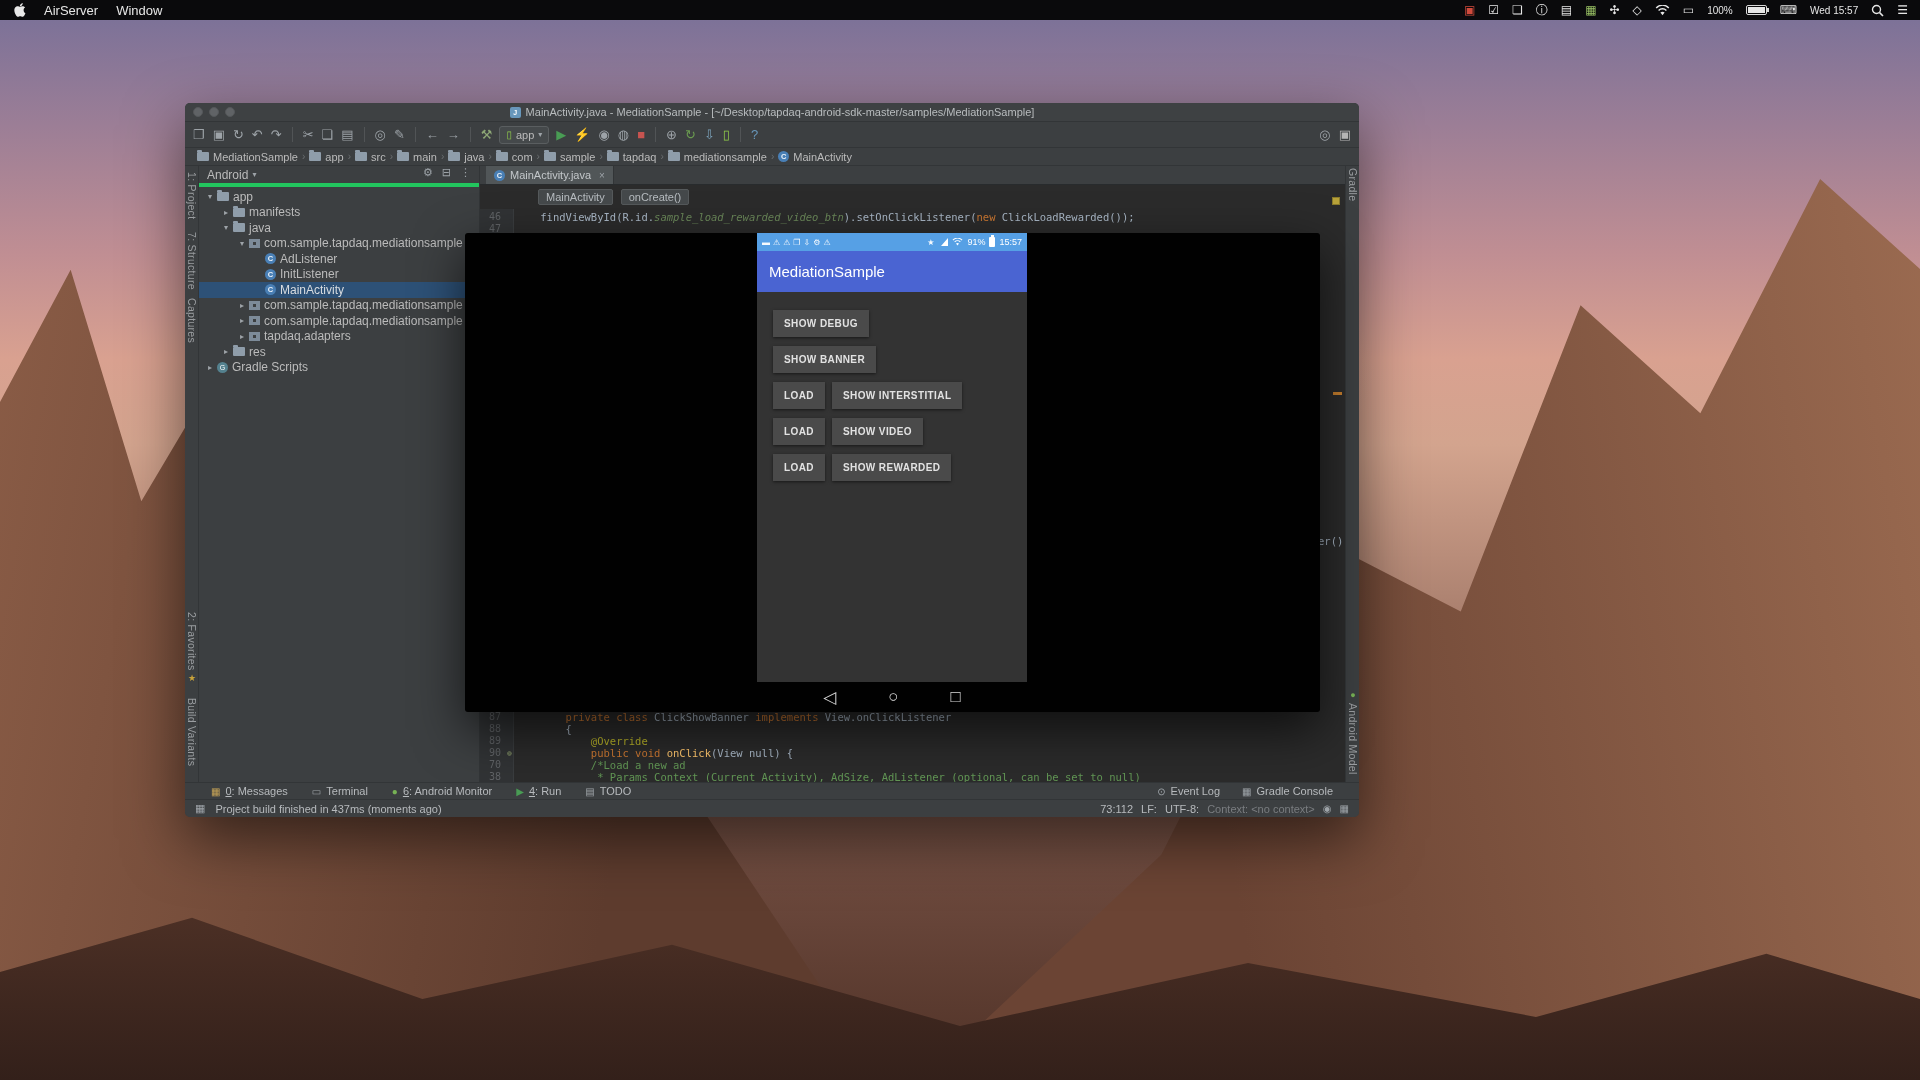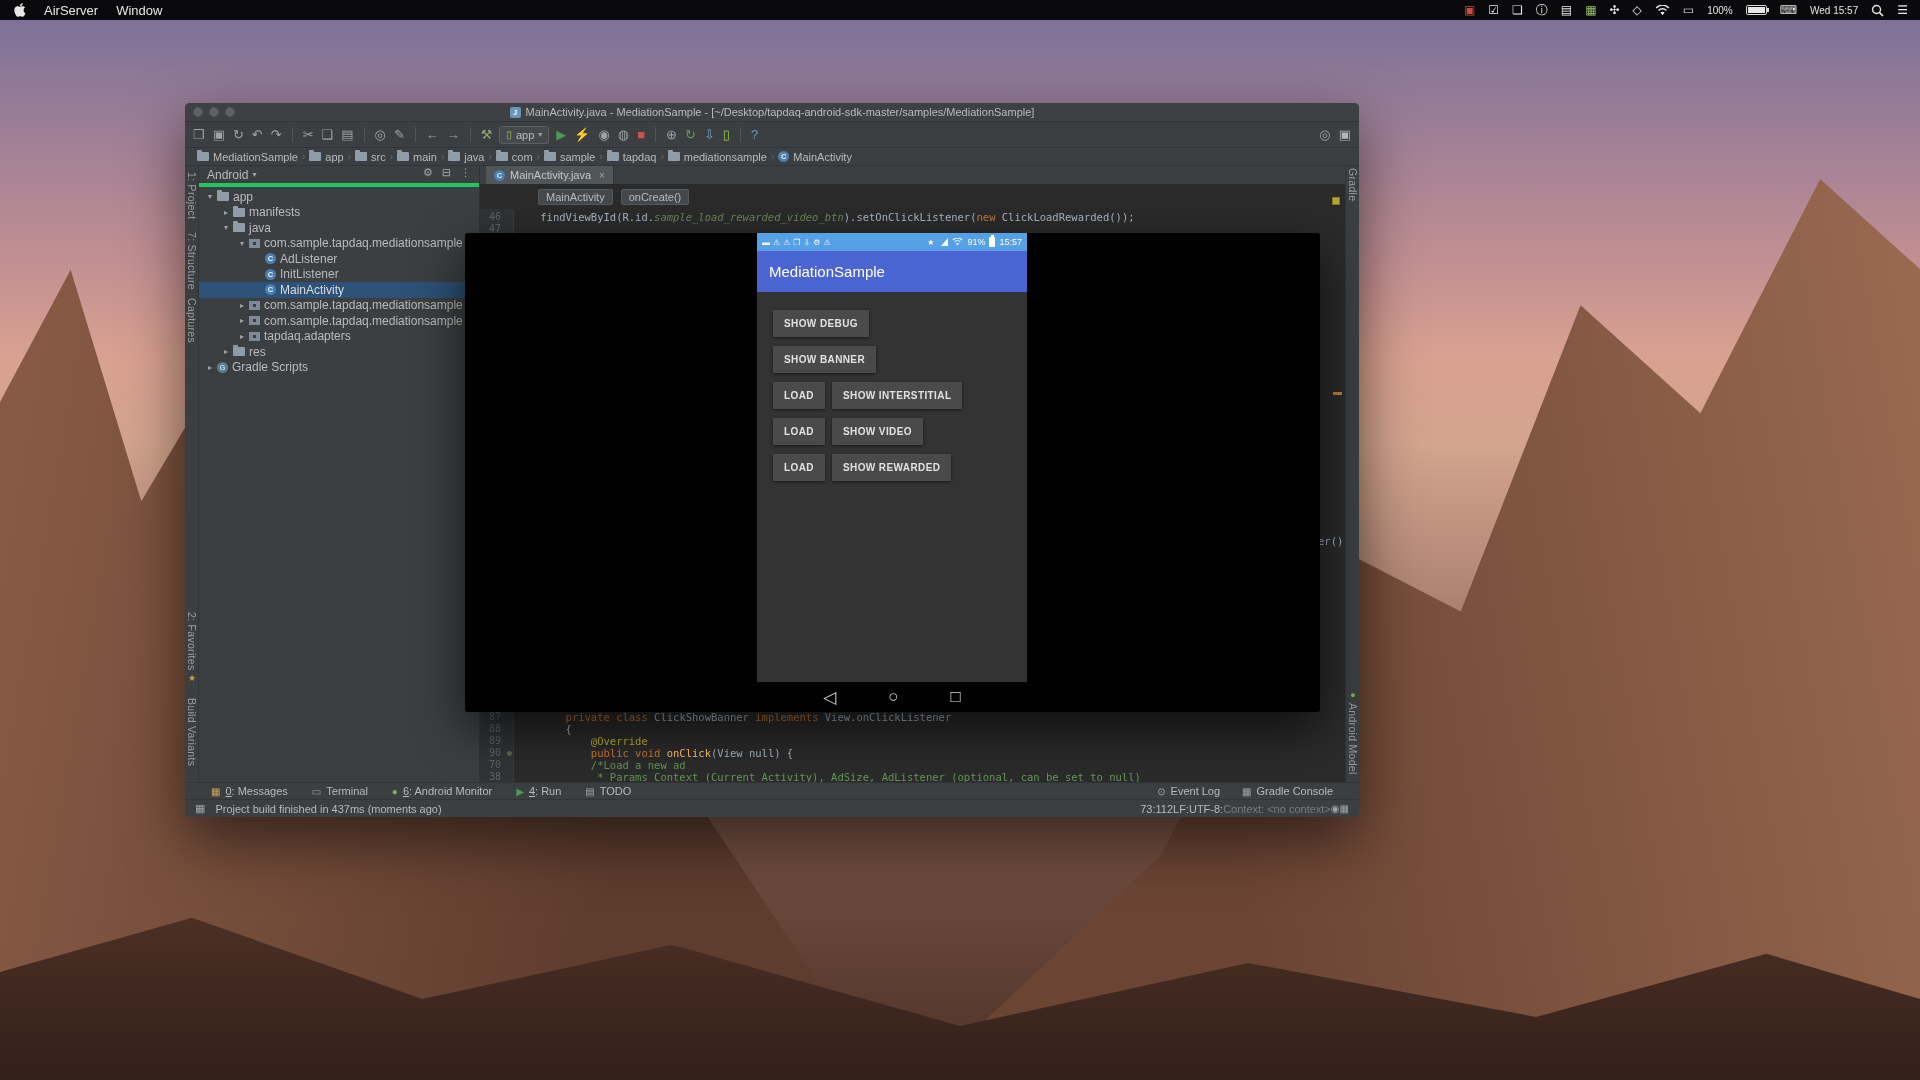--- a/index.html
+++ b/index.html
@@ -110,21 +110,21 @@
   .bottombar{position:absolute;top:679px;left:0;right:0;height:17px;display:flex;align-items:center;background:#3c3f41;
     border-top:1px solid #323537;font-size:11px;color:#b7babd;padding:0 26px}
   .bb-left{display:flex;gap:24px}
   .bb-right{margin-left:auto;display:flex;gap:22px}
   .bb-item{display:flex;align-items:center;gap:5px;white-space:nowrap}
   .bb-ic{font-size:10px;color:#9da3a8}
 
   .statusbar{position:absolute;top:696px;left:0;right:0;height:18px;display:flex;align-items:center;font-size:11px;
     color:#b7babd;padding:0 10px;gap:10px;background:#3c3f41;border-top:1px solid #323537}
   .sb-switch{color:#9da3a8;font-size:11px}
-  .sb-right{margin-left:auto;display:flex;align-items:center;gap:0;white-space:nowrap}
+  .sb-right{margin-left:auto;display:flex;align-items:center;gap:8px;white-space:nowrap}
   .sb-ctx{color:#7a7d80}
   .sb-ic{color:#9da3a8;font-size:10px}
 
   
   .emu{position:absolute;left:465px;top:233px;width:855px;height:479px;background:#010101;z-index:20;
     box-shadow:0 18px 50px rgba(0,0,0,.65);border-radius:3px}
   .phone{position:absolute;left:292px;top:0;width:270px}
   .p-status{height:18px;background:#56a0e5;display:flex;align-items:center;padding:0 5px;color:#fff}
   .est{font-size:8px;margin-right:3px;opacity:.95}
   .p-right{margin-left:auto;display:flex;align-items:center;gap:4px;font-size:9px}

